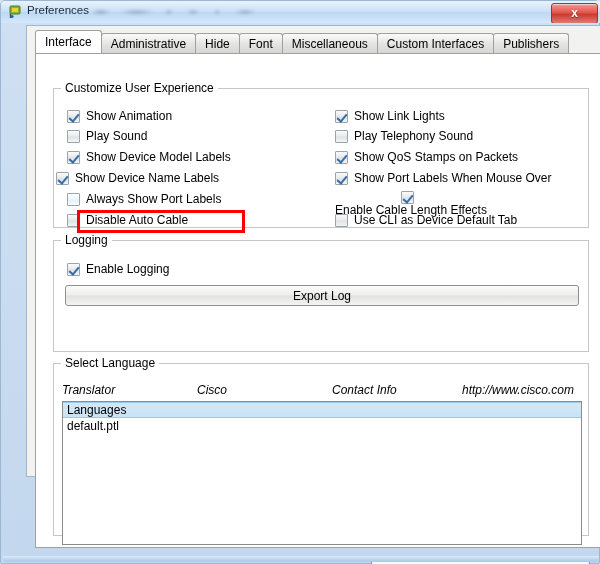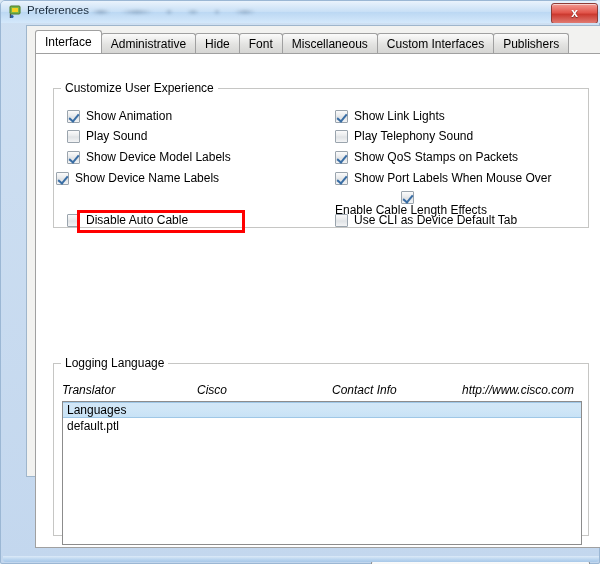--- a/index.html
+++ b/index.html
@@ -336,20 +336,24 @@
           <span class="cb-label">Play Sound</span>
         </div>
         <div class="cb-row" style="left:13px; top:60px;">
           <span class="cb-box checked"></span>
           <span class="cb-label">Show Device Model Labels</span>
         </div>
         <div class="cb-row" style="left:2px; top:81px;">
           <span class="cb-box checked"></span>
           <span class="cb-label">Show Device Name Labels</span>
         </div>
+        <div class="cb-row" style="left:13px; top:102px;">
+          <span class="cb-box focus"></span>
+          <span class="cb-label">Always Show Port Labels</span>
+        </div>
         <div class="cb-row" style="left:13px; top:123px;">
           <span class="cb-box"></span>
           <span class="cb-label">Disable Auto Cable</span>
         </div>
 
         <div class="cb-row" style="left:281px; top:19px;">
           <span class="cb-box checked"></span>
           <span class="cb-label">Show Link Lights</span>
         </div>
         <div class="cb-row" style="left:281px; top:39px;">
@@ -369,23 +373,33 @@
           <span class="cb-label">Enable Cable Length Effects</span>
         </div>
         <div class="cb-row" style="left:281px; top:123px;">
           <span class="cb-box"></span>
           <span class="cb-label">Use CLI as Device Default Tab</span>
         </div>
 
         <div id="highlight-box"></div>
       </div>
 
+      <div class="groupbox" id="group-logging">
+        <span class="group-title">Logging</span>
+        <div class="cb-row" style="left:13px; top:20px;">
+          <span class="cb-box checked"></span>
+          <span class="cb-label">Enable Logging</span>
+        </div>
+        <div class="btn" id="export-log-button">
+          <span>Export Log</span>
+        </div>
+      </div>
 
       <div class="groupbox" id="group-language">
-        <span class="group-title">Logging Language</span>
+        <span class="group-title">Select Language</span>
 
         <span class="lang-header" id="lang-h-translator">Translator</span>
         <span class="lang-header" id="lang-h-vendor">Cisco</span>
         <span class="lang-header" id="lang-h-contact">Contact Info</span>
         <span class="lang-header" id="lang-h-url">http://www.cisco.com</span>
 
         <div id="lang-list">
           <div id="sort-arrow"></div>
           <div class="lang-item selected">
             <span>Languages</span>

